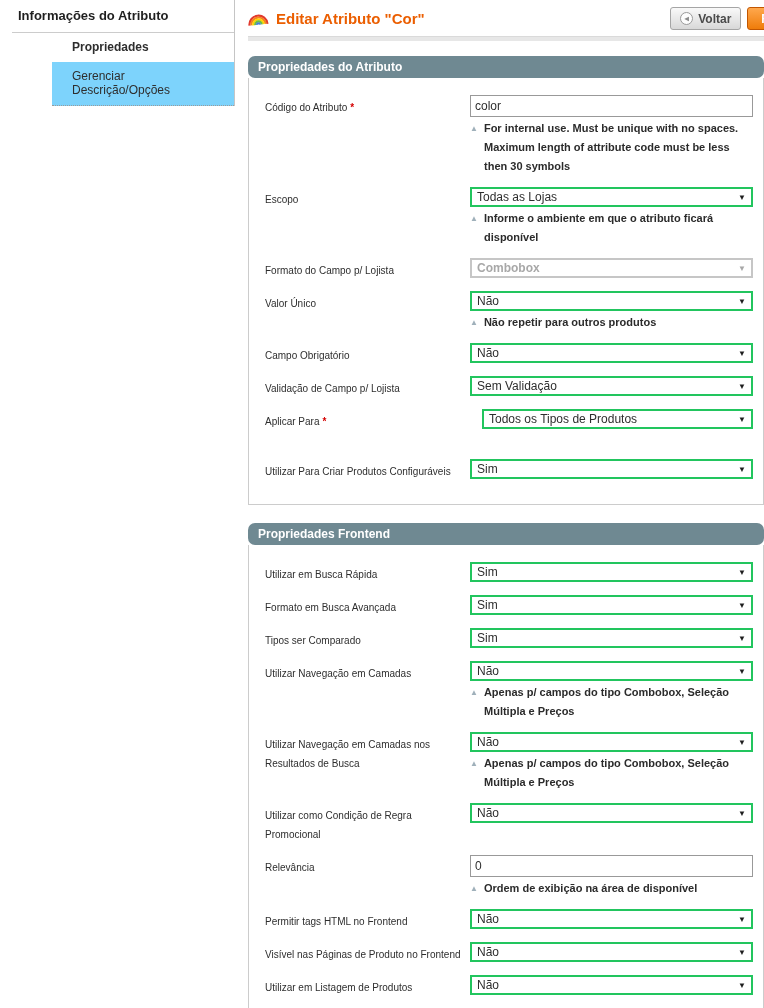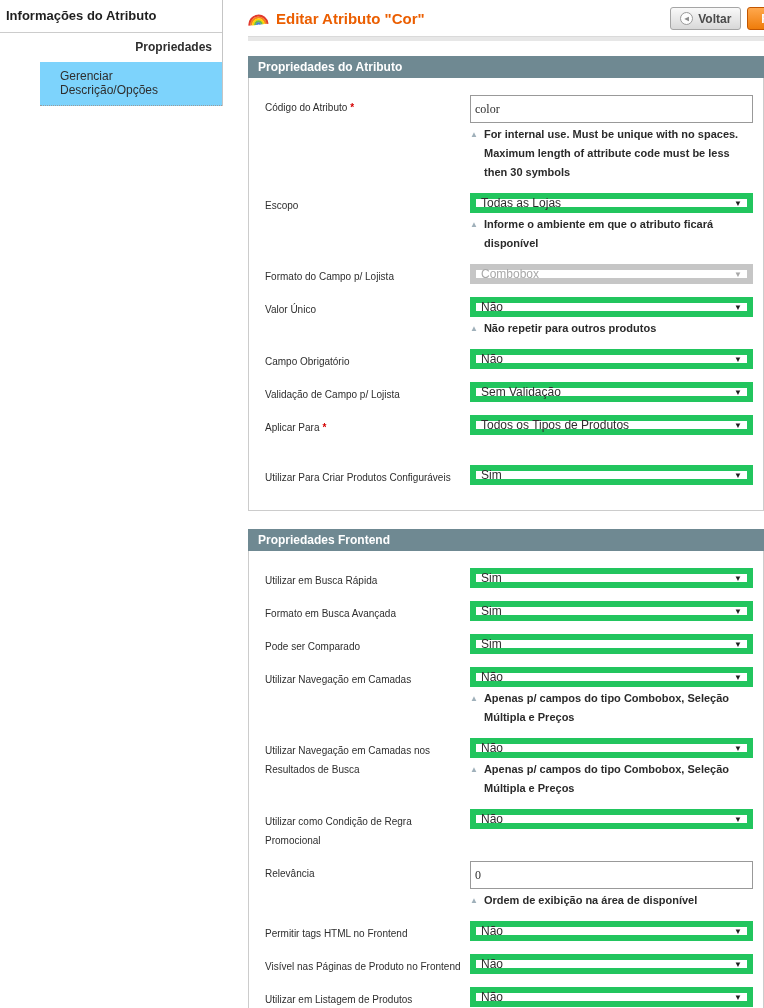--- a/index.html
+++ b/index.html
@@ -2,54 +2,54 @@
 <html><head>
 <meta charset="utf-8">
 <style>
   * { margin:0; box-sizing:border-box; }
   html,body { background:#fff; }
   body {
     width:764px; height:1008px; overflow:hidden; position:relative;
     font-family:"Liberation Sans", sans-serif; font-size:12px; color:#2e2e2e;
   }
   
-  .sidebar { position:absolute; left:0; top:0; width:223px; border-right:1px solid #c5c5c5; background:#fff; }
+  .sidebar { position:absolute; left:12px; top:0; width:223px; border-right:1px solid #c5c5c5; background:#fff; }
   .sidebar-title { font-size:13px; font-weight:bold; color:#1f1f1f; padding:8px 6px 9px; border-bottom:1px solid #ccc; }
   .tabs { list-style:none; }
   .tab { padding:7px 10px 8px 20px; font-size:12px; color:#2e2e2e; background:#7dd3fc; border-bottom:1px dotted #9b9b9b; cursor:pointer; }
-  .tab.active { background:#fff; font-weight:bold; border-bottom:none;text-align:right; }
+  .tab.active { background:#fff; font-weight:bold; border-bottom:none; }
   
   .main { margin-left:248px; }
   .content-header { display:flex; justify-content:space-between; align-items:center; padding:7px 0 6px; }
   .page-title { display:flex; align-items:center; gap:7px; color:#eb5e00; font-size:15px; font-weight:bold; }
   .rainbow-icon { display:inline-block; line-height:0; }
   .buttons { display:flex; gap:6px; align-items:center; }
   .btn { display:inline-flex; align-items:center; gap:5px; height:23px; padding:0 9px;
          border:1px solid #a5a5a5; border-radius:3px; background:linear-gradient(#f9f9f9,#d8d8d8);
          font-family:inherit; font-size:12px; font-weight:bold; color:#4a4a4a; cursor:pointer; white-space:nowrap; }
   .btn-icon-circle { width:13px; height:13px; border-radius:50%; border:1px solid #9a9a9a; background:#fcfcfc;
          display:inline-flex; align-items:center; justify-content:center; font-size:8px; color:#8a8a8a; }
   .btn-reset { border-color:#c25600; background:linear-gradient(#ffa84d,#ef7c0a); color:#fff; padding:0 13px; margin-right:-20px; }
   .header-sep { height:5px; background:#e7e7e7; border-top:1px solid #dadada; margin-bottom:15px; }
   
-  .panel-head { background:#6f8992; color:#fff; font-weight:bold; font-size:12px; padding:4px 10px; }
+  .panel-head { background:#6f8992; color:#fff; font-weight:bold; font-size:12px; padding:4px 10px;border-radius:7px; }
   .panel-body { border:1px solid #ccc; border-top:0; background:#fff; padding:17px 10px 12px 16px; margin-bottom:18px; }
   
   .field-row { display:flex; margin-bottom:11px; }
-  .field-row.mb-extra { margin-bottom:28px; }
+  .field-row.mb-extra { margin-bottom:28px;gap:12px; }
   .field-label { flex:0 0 205px; padding-top:3px; line-height:19px; font-size:10px; }
   .required-star { color:#d40000; font-weight:bold; margin-left:3px; }
   .field-value { flex:1; min-width:0; }
-  .text-input { width:100%; height:28px; border:1px solid #999; padding:2px 4px;
-         font-family:Liberation Serif, serif; font-size:12px; color:#2e2e2e; background:#fff; }
-  .select { width:100%; height:20px; border:6px solid #22c55e; background:#fff; display:flex;
+  .text-input { width:100%; height:22px; border:1px solid #999; padding:2px 4px;
+         font-family:Liberation Sans, sans-serif; font-size:12px; color:#2e2e2e; background:#fff; }
+  .select { width:100%; height:20px; border:2px solid #22c55e; background:#fff; display:flex;
          align-items:center; justify-content:space-between; padding:0 5px; cursor:pointer; }
   .select-value { font-size:12px; white-space:nowrap; overflow:hidden; }
   .select-arrow { font-size:8px; color:#1e1e1e; flex:0 0 auto; margin-left:6px; }
-  .select.disabled { border-color:#c6c6c6; cursor:default; }
+  .select.disabled { border-color:#c6c6c6; cursor:default;font-weight:bold; }
   .select.disabled .select-value, .select.disabled .select-arrow { color:#a8a8a8; }
   .hint { margin-top:2px; font-size:11px; line-height:19px; color:#2b2b2b; padding-left:14px;font-weight:bold; }
   .hint-arrow { color:#9fb0ba; font-size:8px; margin-left:-14px; margin-right:6px; vertical-align:1px; }
 </style>
 </head>
 <body>
 
 <aside class="sidebar">
   <div class="sidebar-title">Informações do Atributo</div>
   <ul class="tabs">
@@ -212,21 +212,21 @@
     </label>
     <div class="field-value">
       <div class="select">
                 <span class="select-value">Sim</span>
                 <span class="select-arrow">▼</span>
               </div>
     </div>
   </div>
           <div class="field-row">
     <label class="field-label">
-      <span class="label-text">Pode ser Comparado</span>
+      <span class="label-text">Tipos ser Comparado</span>
     </label>
     <div class="field-value">
       <div class="select">
                 <span class="select-value">Sim</span>
                 <span class="select-arrow">▼</span>
               </div>
     </div>
   </div>
           <div class="field-row">
     <label class="field-label">

